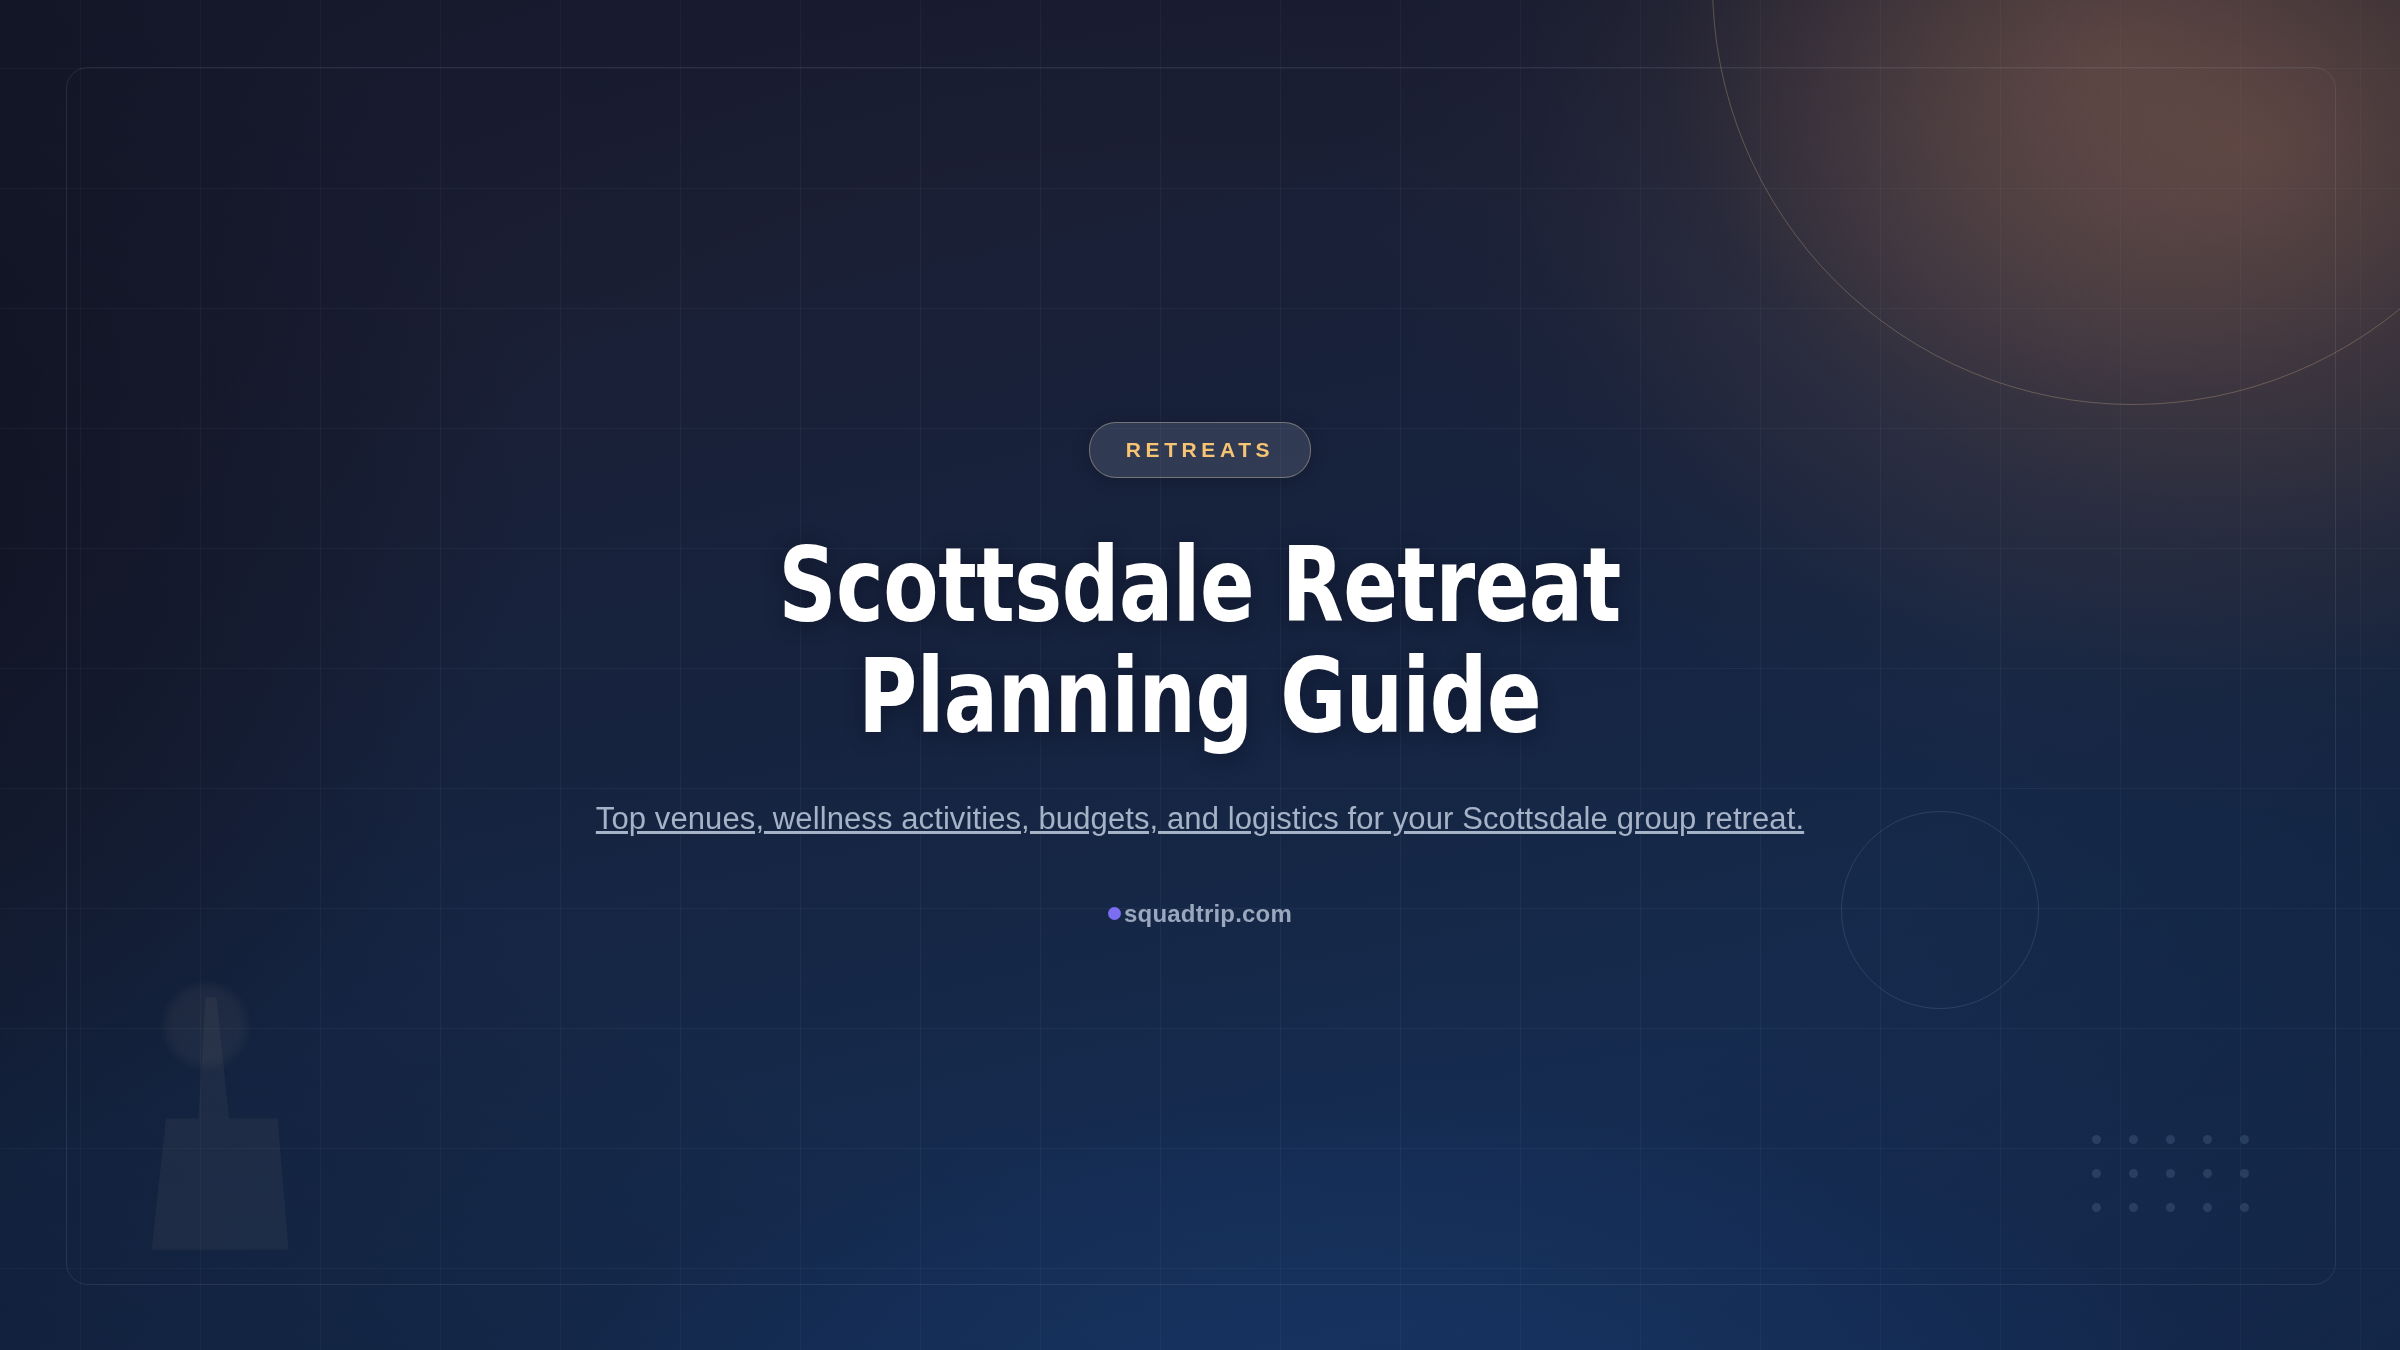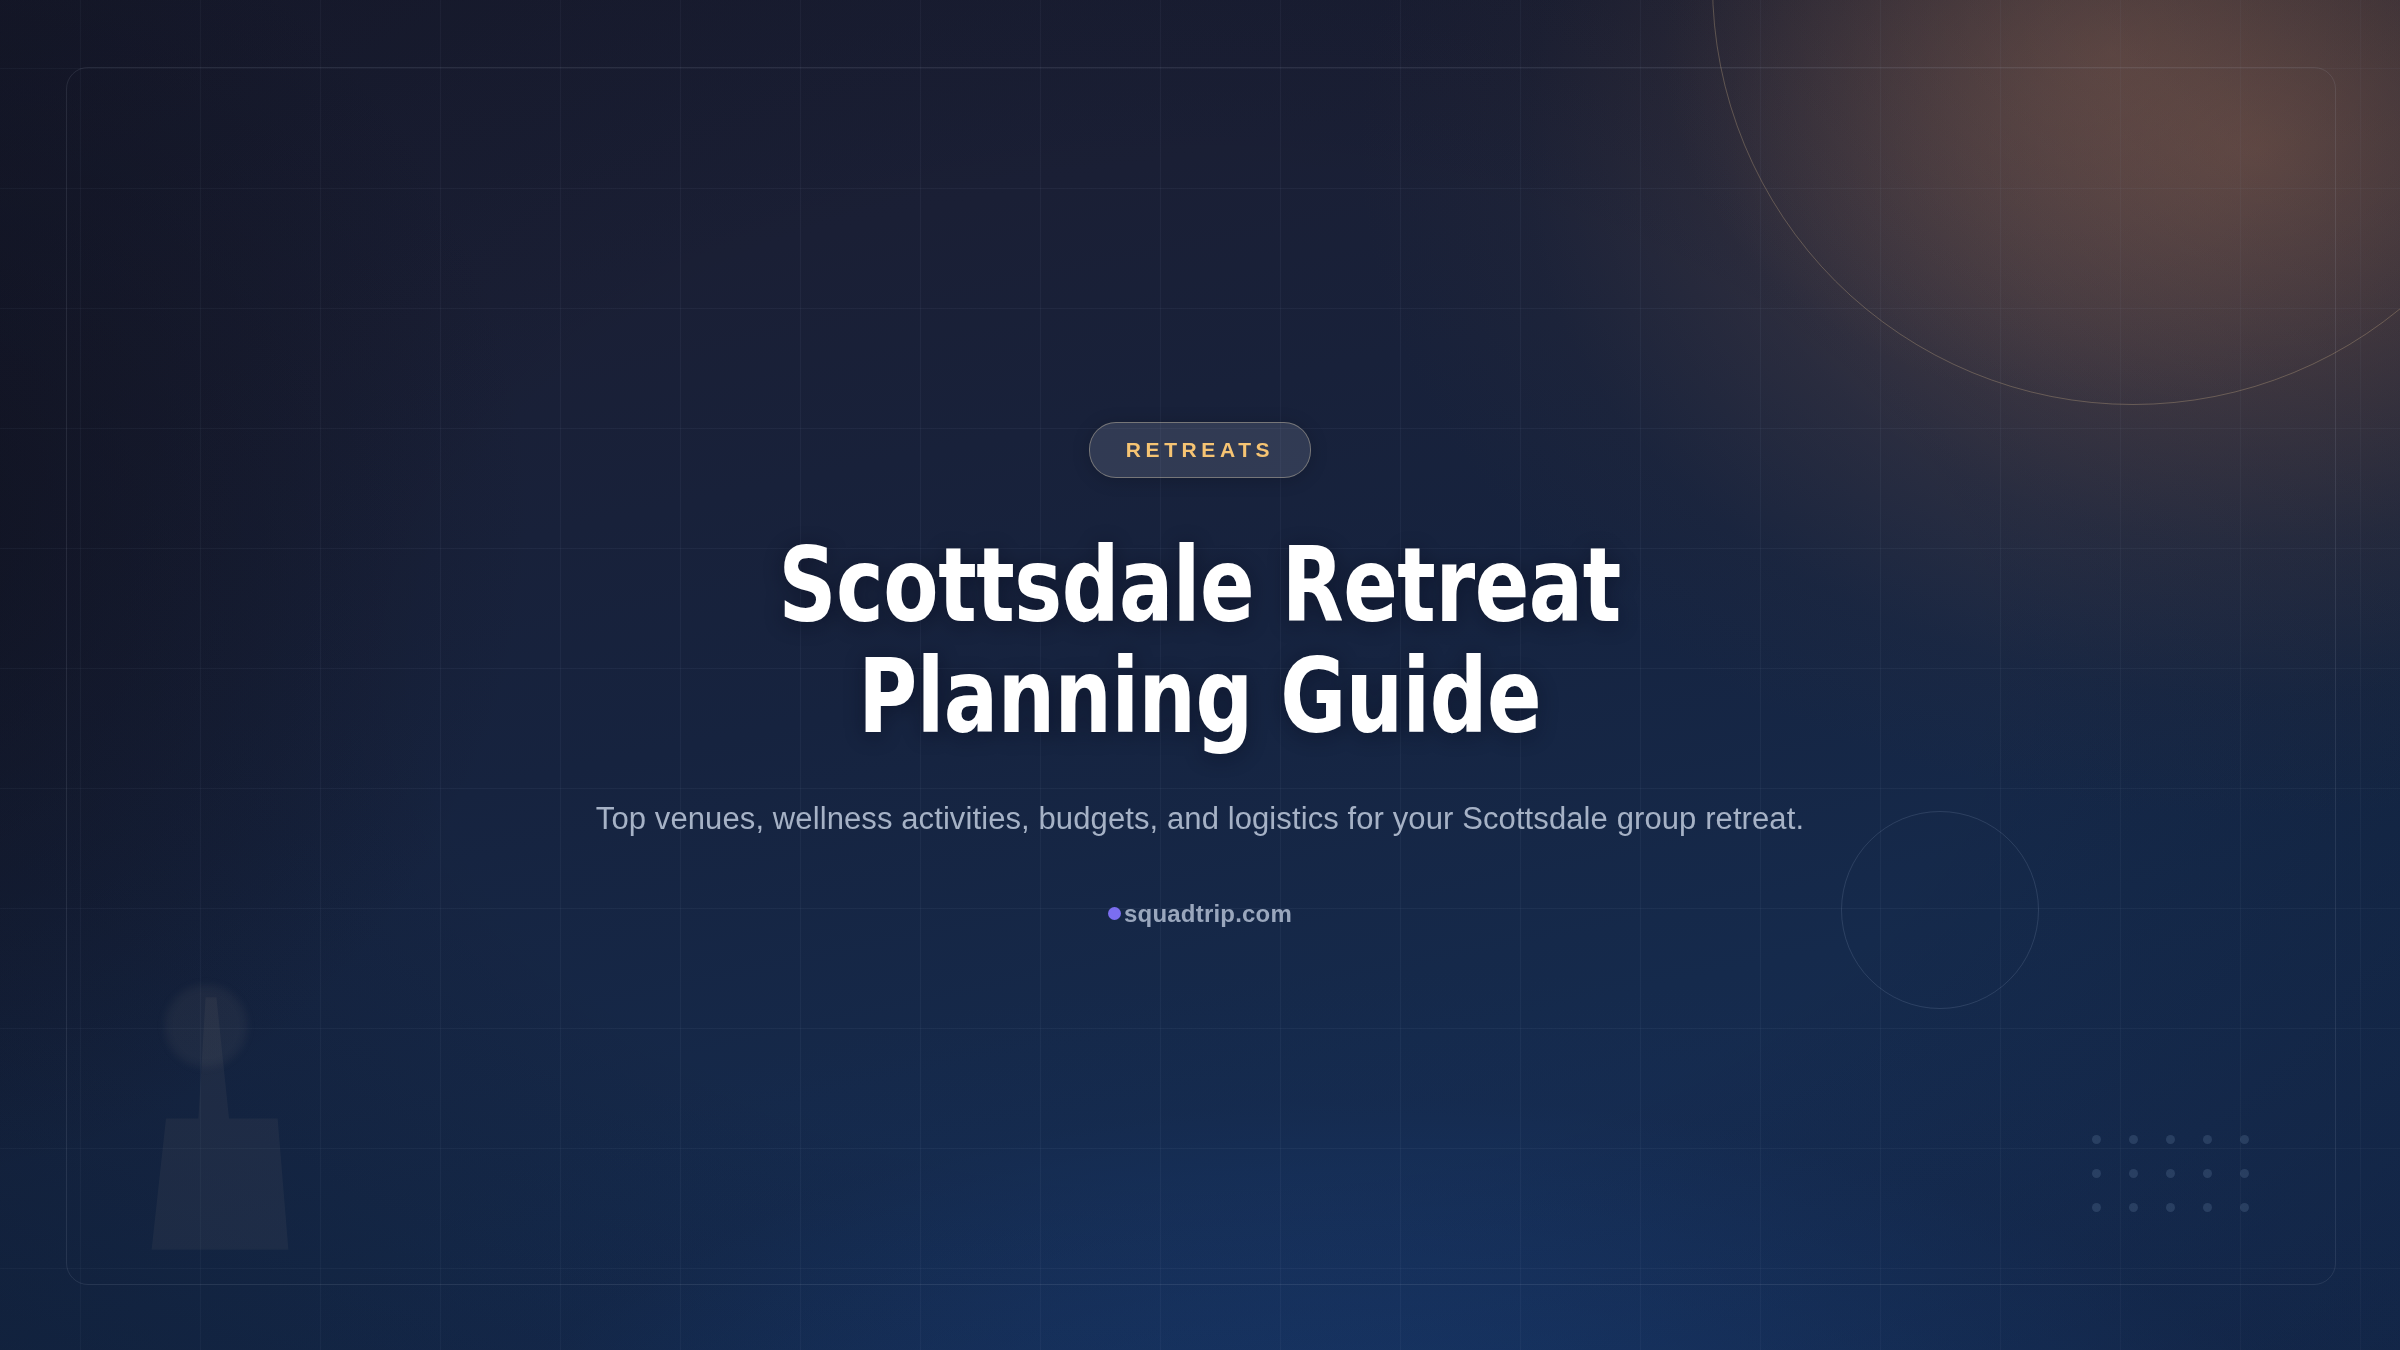--- a/index.html
+++ b/index.html
@@ -190,20 +190,21 @@
 
   .subtitle {
     margin: 42px 0 0 0;
     width: 1340px;
     text-align: center;
     color: #a6b2c6;
     font-size: 31px;
     font-weight: 400;
     line-height: 1.52;
     letter-spacing: 0.1px;
+    text-decoration: underline;
   }
 
   .footer {
     display: flex;
     align-items: center;
     gap: 3px;
     margin-top: 58px;
   }
   .footer .dot {
     width: 13px;

